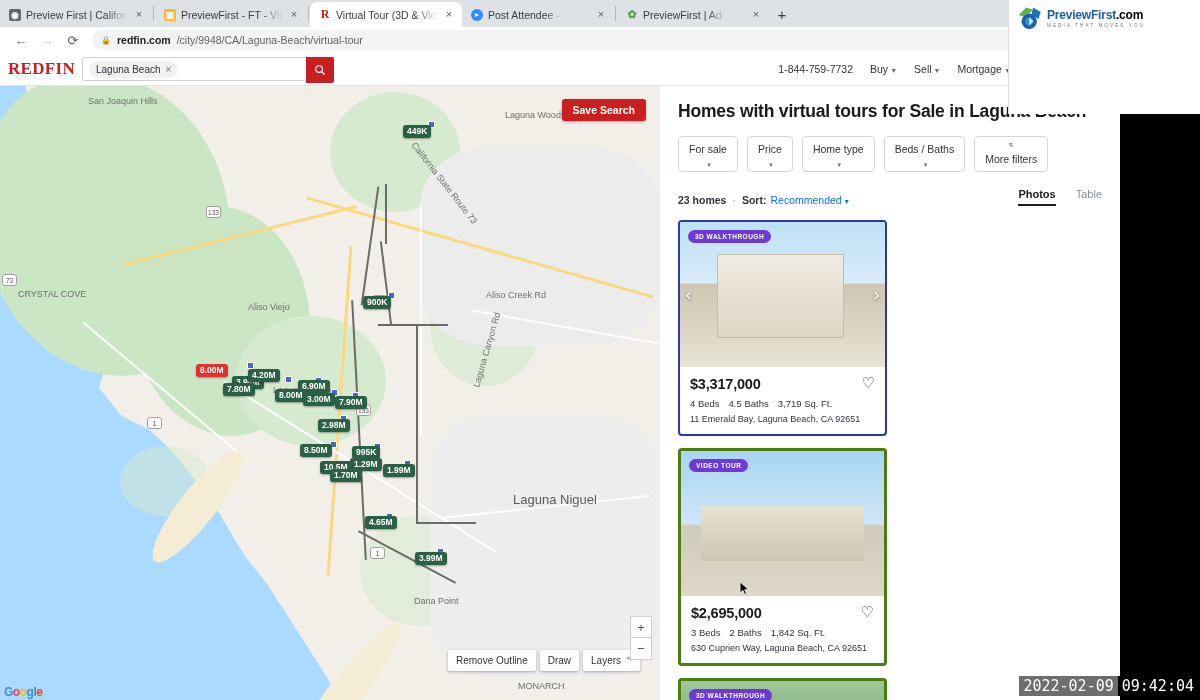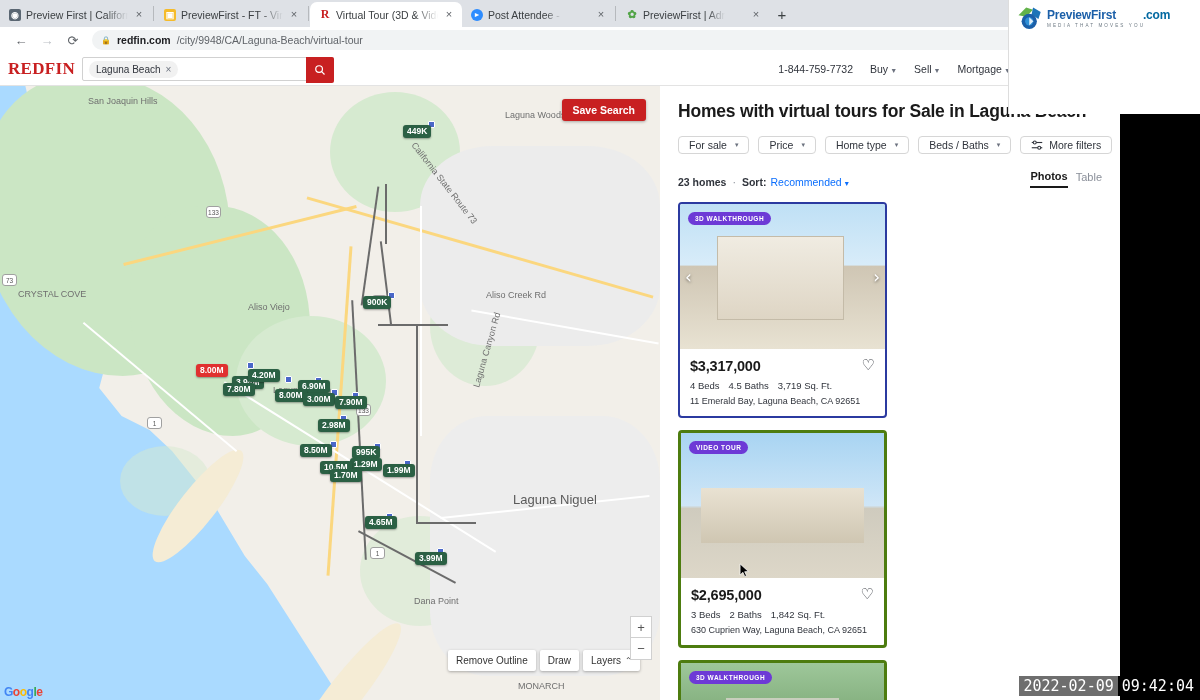--- a/index.html
+++ b/index.html
@@ -99,28 +99,28 @@
   .map-footer { position:absolute; left:0; bottom:0; width:660px; height:14px;
                 display:flex; align-items:center; justify-content:flex-end; gap:9px;
                 font-size:7.5px; color:#444; padding-right:60px; background:rgba(245,245,245,.82); }
   .gmark { position:absolute; left:4px; bottom:1px; font-size:12px; font-weight:bold; letter-spacing:-.5px; }
   .gm-b{color:#4285f4}.gm-r{color:#ea4335}.gm-y{color:#fbbc05}.gm-g{color:#34a853}
 
   
   .listings { position:absolute; left:660px; top:86px; width:460px; height:614px; background:#fff; overflow:hidden; }
   .lst-title { font-size:17.5px; font-weight:bold; color:#1a1a1a; padding:15px 0 0 18px; letter-spacing:-.2px; }
   .filters { display:flex; gap:9px; padding:14px 0 0 18px; }
-  .filter-btn { border:1px solid #d6d6d6; border-radius:4px; height:18px; display:flex;
-                align-items:center; gap:6px; padding:6px 10px; font-size:10.5px; color:#30343c; background:#fff; }
+  .filter-btn { border:1px solid #d6d6d6; border-radius:4px; height:36px; display:flex;
+                align-items:center; gap:6px; padding:6px 10px; font-size:10.5px; color:#30343c; background:#fff;flex-direction:column; }
   .sortrow { display:flex; align-items:flex-end; padding:16px 18px 0 18px; }
   .sortrow .homes { font-size:10.5px; font-weight:bold; color:#30343c; }
   .sortrow .dot { font-size:10.5px; color:#8a8f99; margin:0 6px; }
   .sortrow .sortlbl { font-size:10.5px; font-weight:bold; color:#30343c; }
   .sortrow .sortval { font-size:10.5px; color:#0b6efd; margin-left:4px; }
-  .viewtabs { margin-left:auto; display:flex; gap:8px;align-items:center; }
+  .viewtabs { margin-left:auto; display:flex; gap:20px; }
   .vtab { font-size:11px; color:#8a8f99; padding-bottom:4px; }
   .vtab.on { color:#1a1a1a; font-weight:bold; border-bottom:2px solid #1a1a1a; }
   .cards { display:flex; flex-wrap:wrap; gap:12px; padding:14px 18px 0 18px; }
   .card { width:209px; background:#fff; border:3px solid #4d7c0f; border-radius:4px; overflow:hidden;
           position:relative; }
   .card.sel { border:2px solid #2b3aa0; }
   .card .photo { height:145px; position:relative; overflow:hidden; }
   .badge { position:absolute; left:8px; top:8px; background:#6d3ad6; color:#fff; font-size:6.5px;
            font-weight:bold; letter-spacing:.5px; border-radius:9px; padding:3px 7px; }
   .arrow { position:absolute; top:50%; transform:translateY(-50%); color:#fff; font-size:17px;
@@ -473,21 +473,21 @@
   <div class="vid">
     <div class="vid-logo">
       <svg class="pf-mark" viewBox="0 0 34 34">
         <path d="M2 12 L12 2 L21 5 L12 14 Z" fill="#62b24a"></path>
         <path d="M21 2 L31 8 L28 17 L19 11 Z" fill="#1c74b8"></path>
         <circle cx="16" cy="20" r="10" fill="#1b5fa8"></circle>
         <circle cx="16" cy="20" r="5.4" fill="#2e8fd6"></circle>
         <path d="M16 14.6 L21.4 20 L16 25.4 Z" fill="#fff" opacity=".85"></path>
       </svg>
       <div>
-        <div class="pf-txt1"><span style="color:#1b5fa8;">PreviewFirst</span><span style="color:#0369a1;padding-left:27px;">.com</span></div>
+        <div class="pf-txt1"><span style="color:#1b5fa8;">PreviewFirst</span><span style="color:#000000;">.com</span></div>
         <div class="pf-txt2">MEDIA THAT MOVES YOU</div>
       </div>
     </div>
   </div>
 
   <div class="timestamp">
     <span class="ts-date">2022-02-09</span>
     <span class="ts-time">09:42:04</span>
   </div>
 

